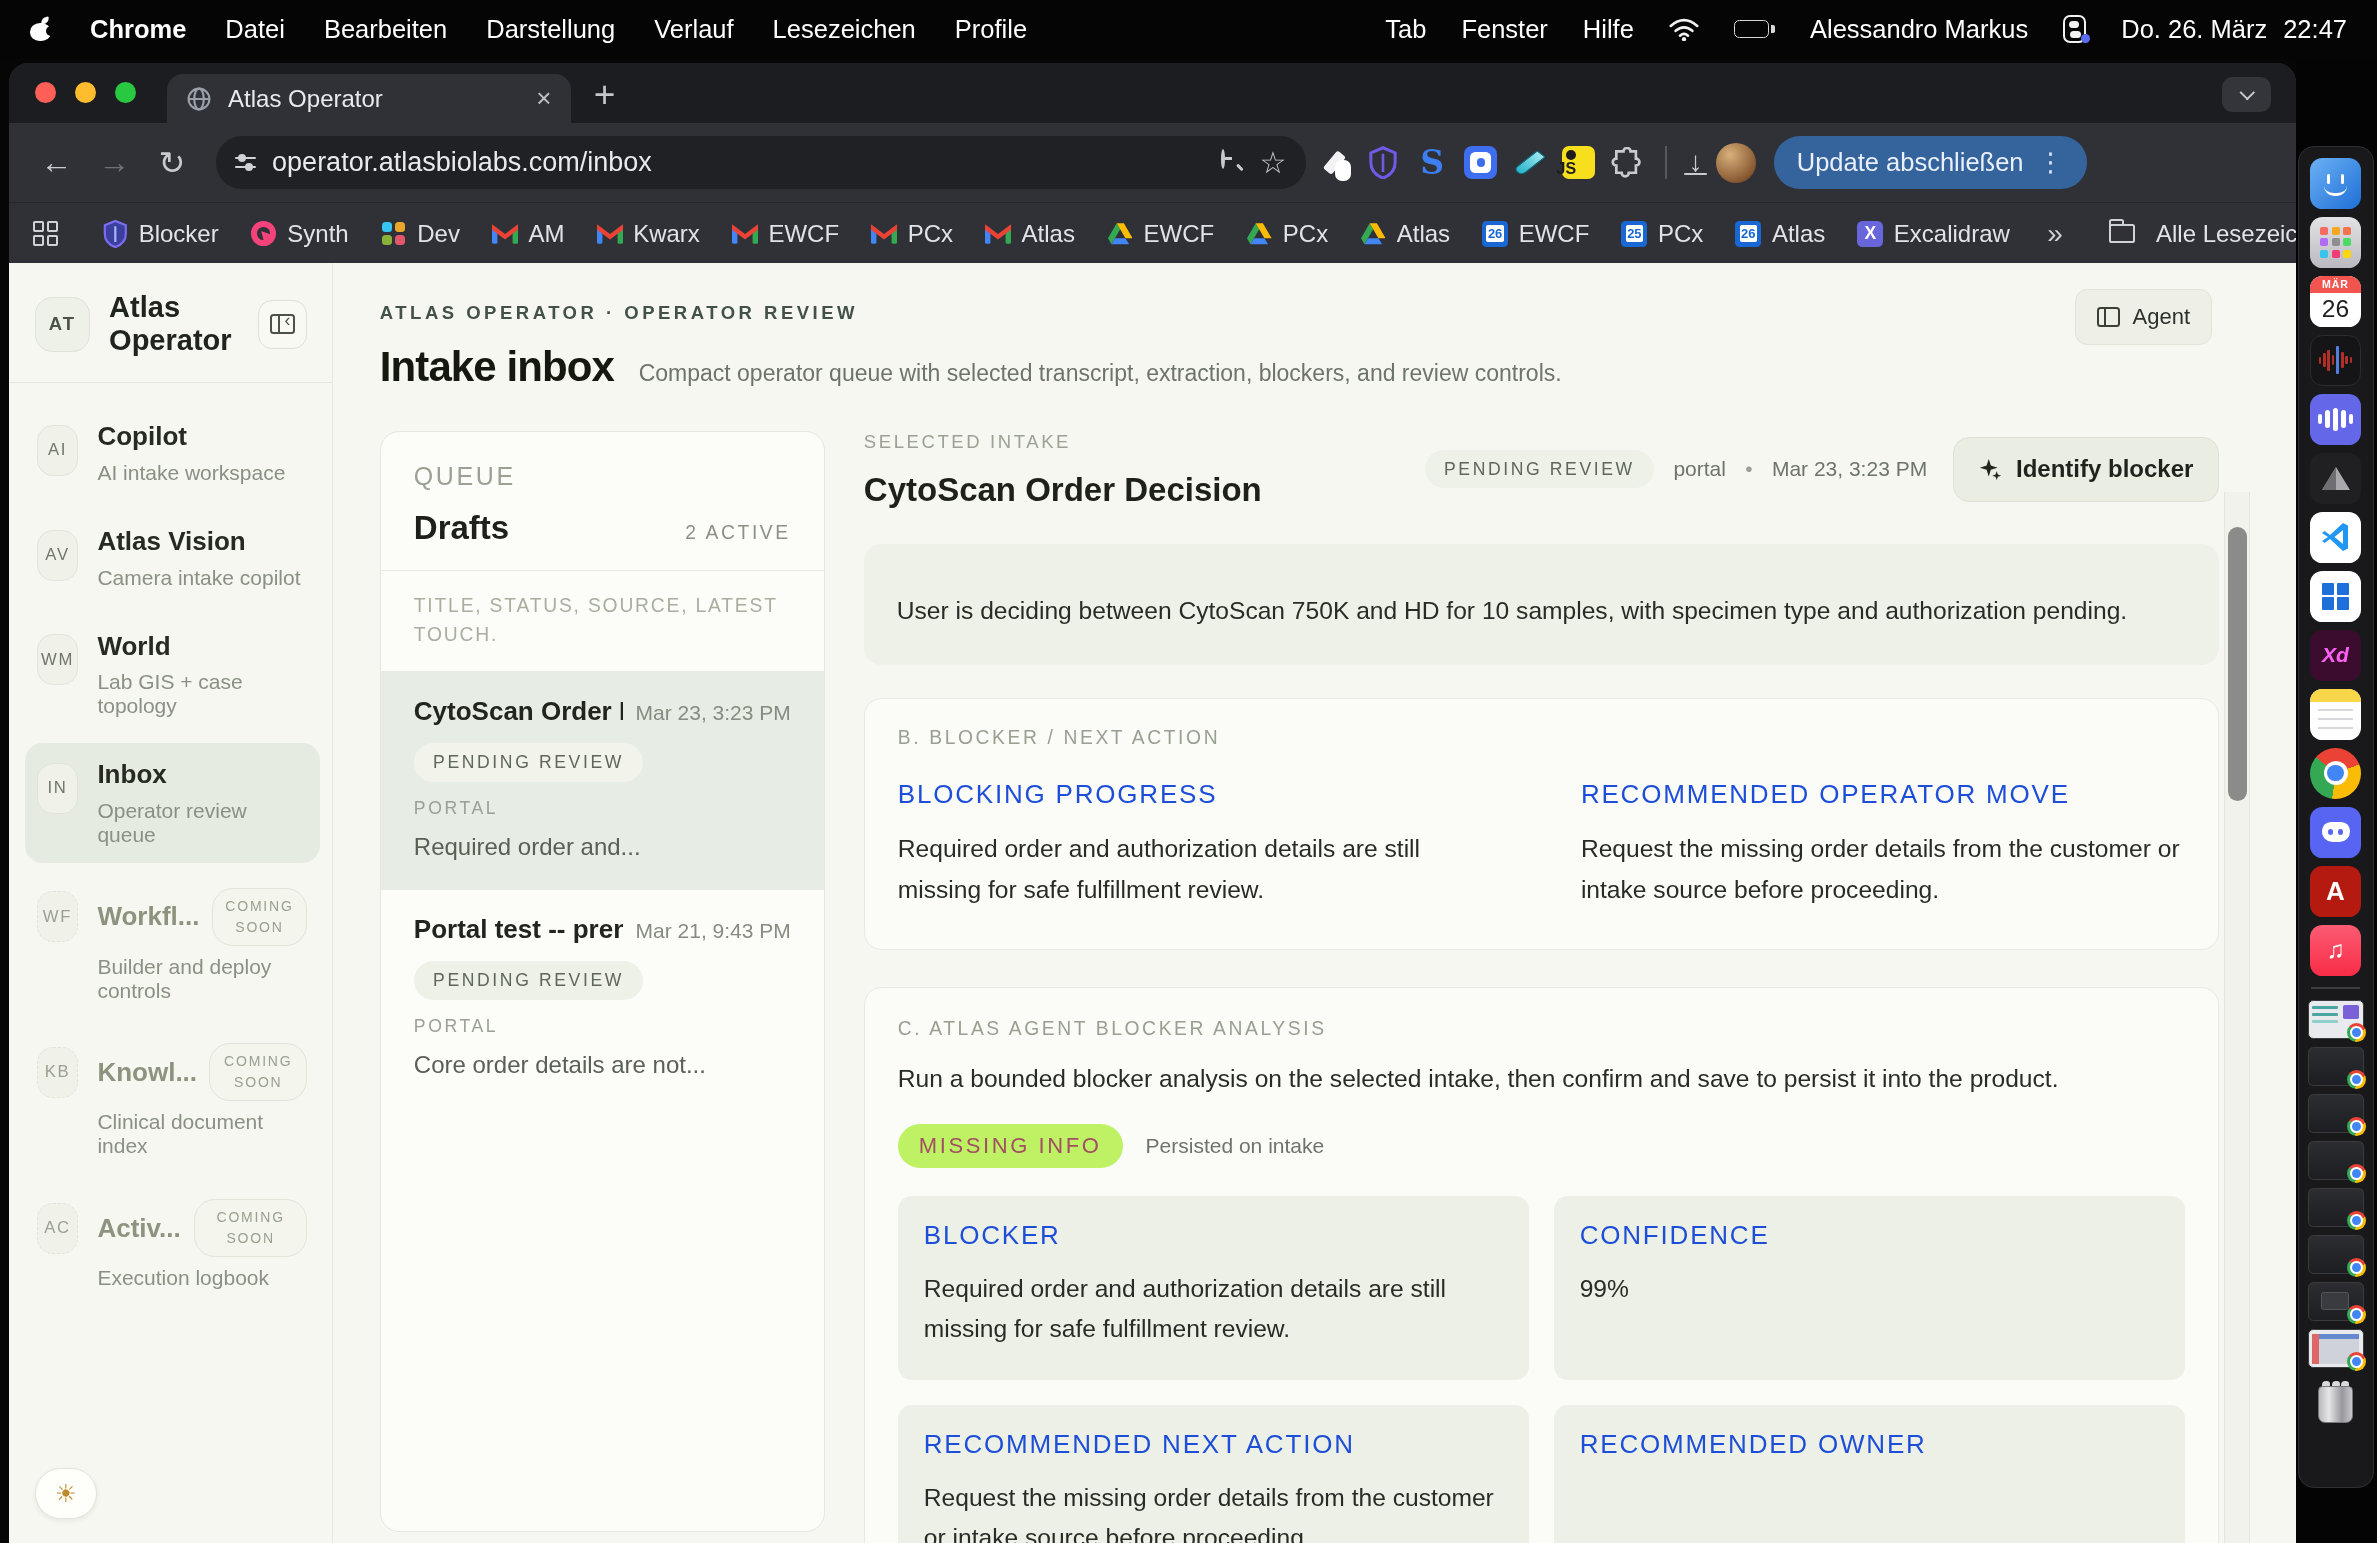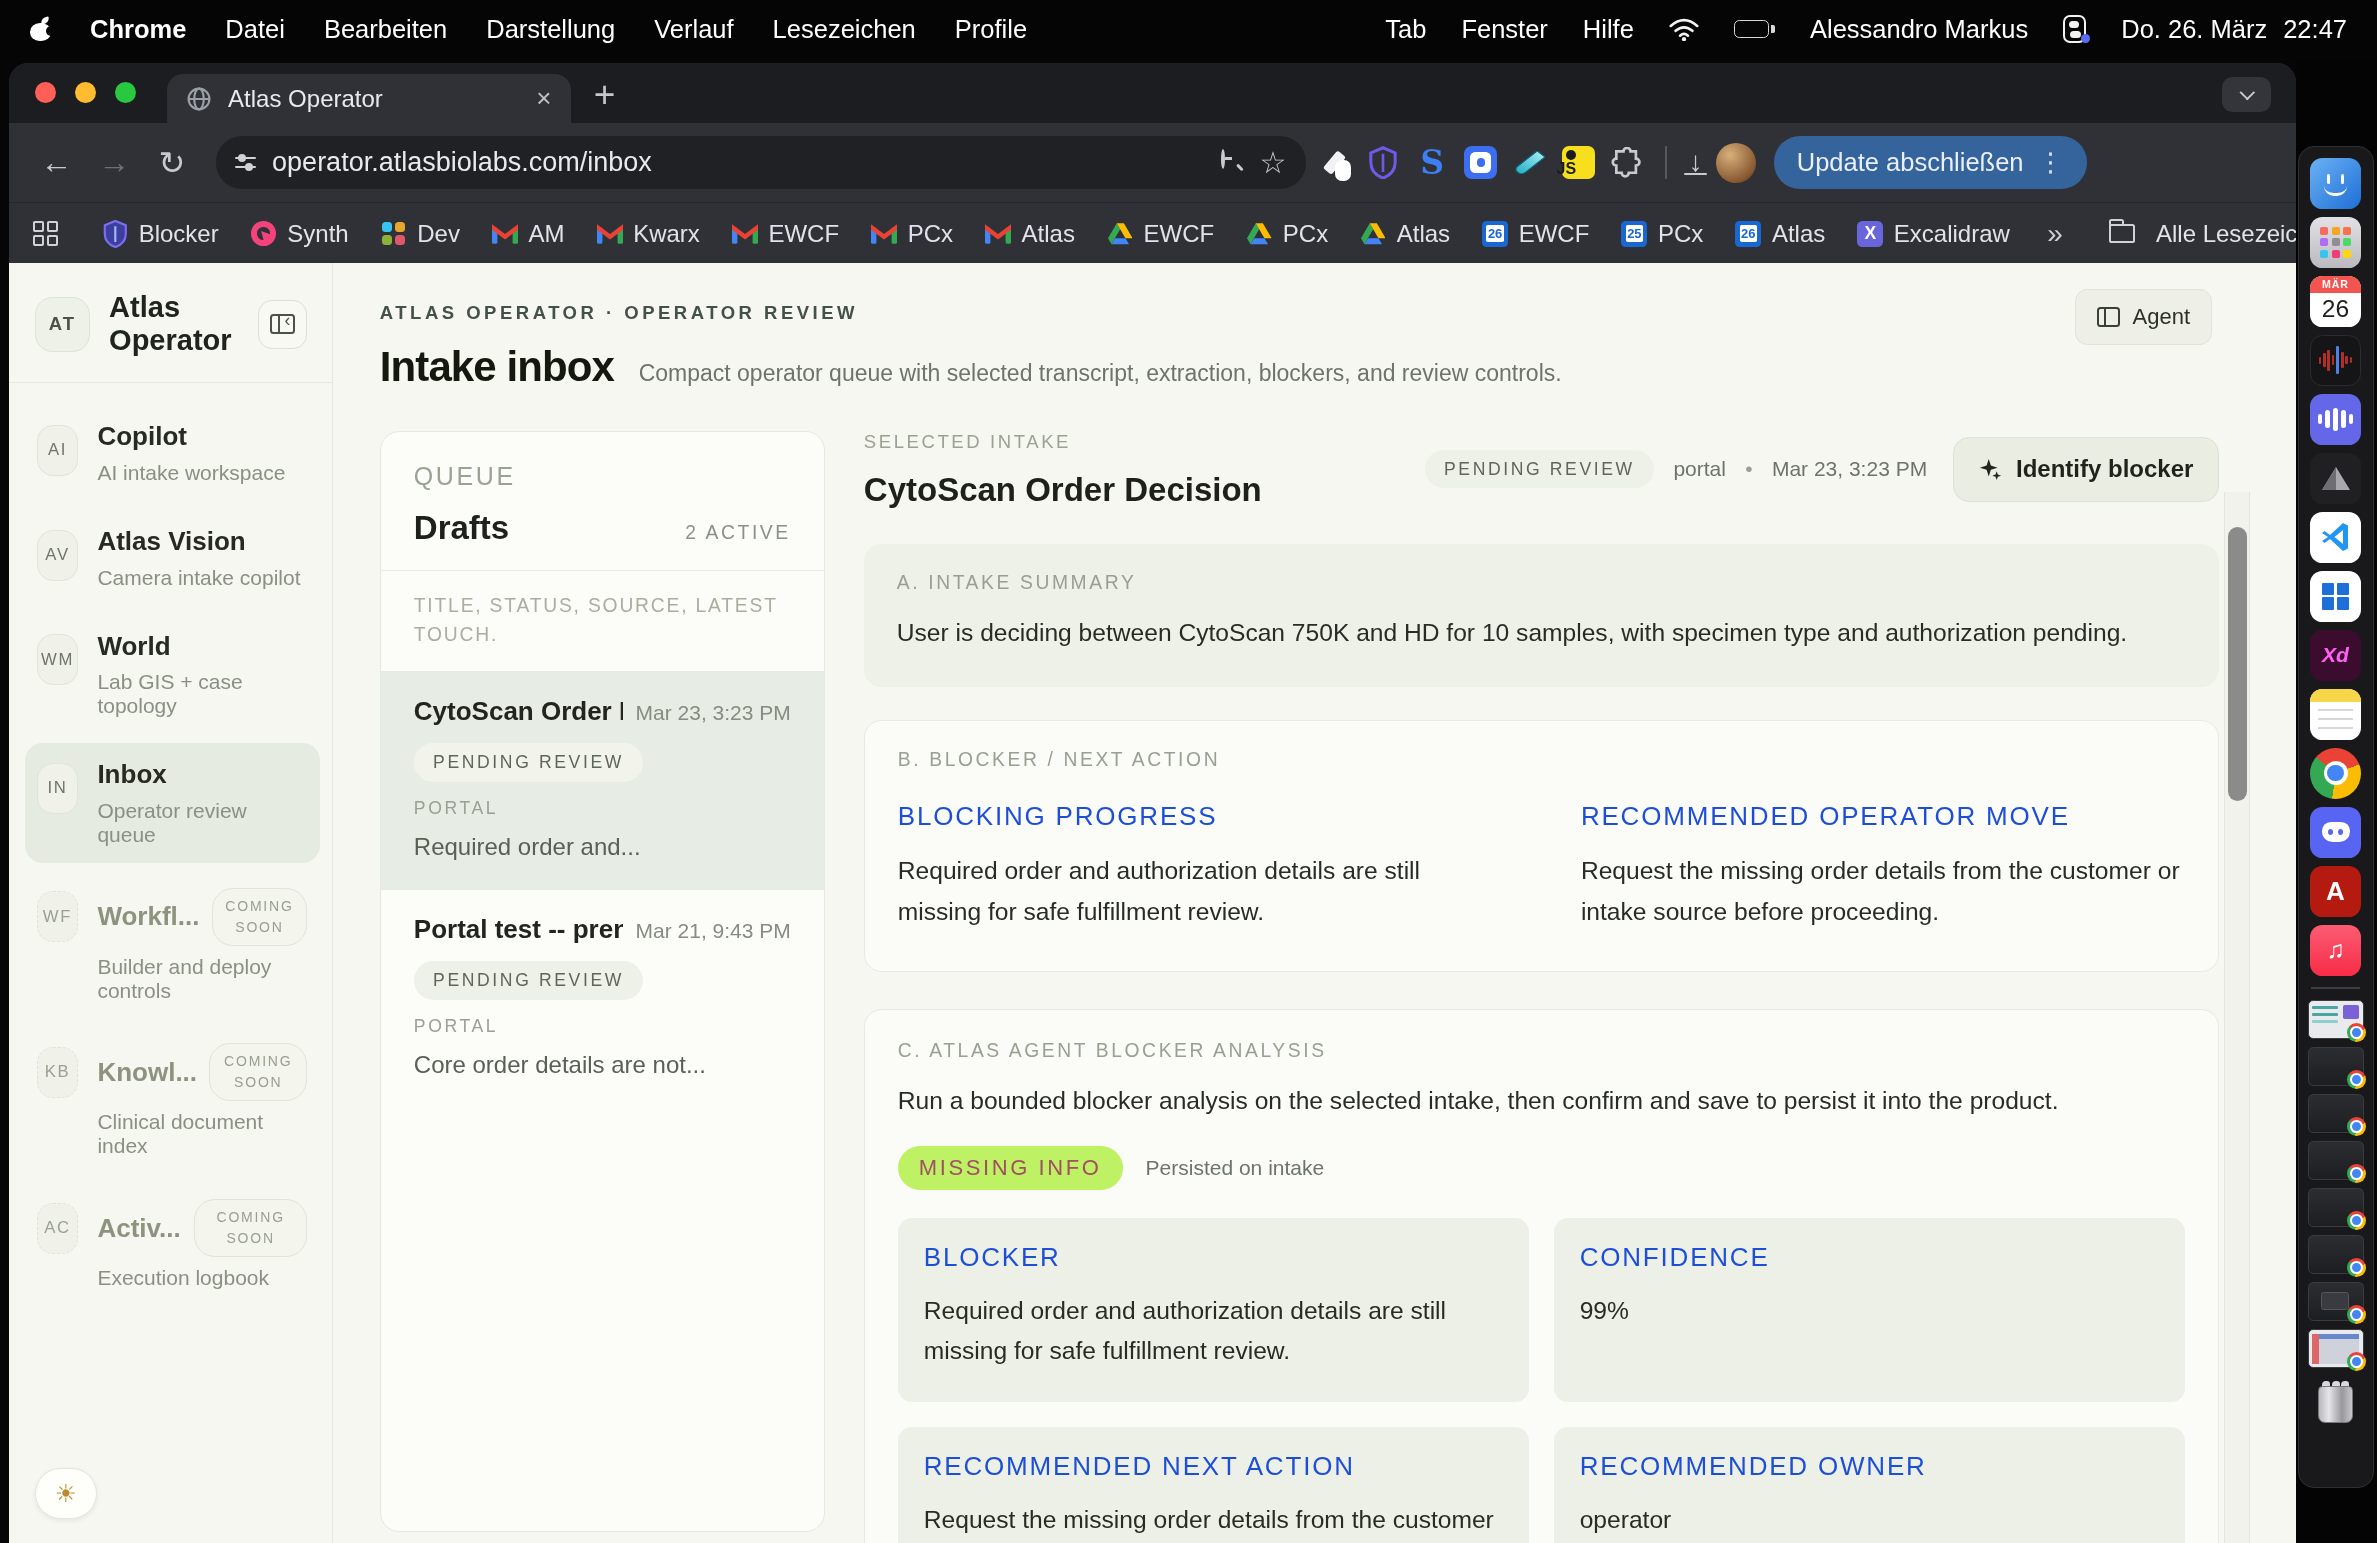--- a/index.html
+++ b/index.html
@@ -675,21 +675,20 @@
                   <svg width="23" height="23" viewBox="0 0 26 26">
                       <path d="M11 1 L13.4 8.6 L21 11 L13.4 13.4 L11 21 L8.6 13.4 L1 11 L8.6 8.6 Z" fill="#22261f"></path>
                       <path d="M20 15 L21.3 18.7 L25 20 L21.3 21.3 L20 25 L18.7 21.3 L15 20 L18.7 18.7 Z" fill="#22261f"></path>
                     </svg>
                 </span>
                 <span>Identify blocker</span>
               </span>
             </div>
 
             <div class="card-a">
-              <div class="sec-label">A. INTAKE SUMMARY</div>
               <div class="sec-text">User is deciding between CytoScan 750K and HD for 10 samples, with specimen type and authorization pending.</div>
             </div>
 
             <div class="card-b">
               <div class="sec-label">B. BLOCKER / NEXT ACTION</div>
               <div class="b-cols">
                 <div>
                   <div class="col-label">BLOCKING PROGRESS</div>
                   <div class="col-text">Required order and authorization details are still missing for safe fulfillment review.</div>
                 </div>
@@ -715,21 +714,20 @@
                 <div class="c-card">
                   <div class="col-label">CONFIDENCE</div>
                   <div class="col-text">99%</div>
                 </div>
                 <div class="c-card">
                   <div class="col-label">RECOMMENDED NEXT ACTION</div>
                   <div class="col-text">Request the missing order details from the customer or intake source before proceeding.</div>
                 </div>
                 <div class="c-card">
                   <div class="col-label">RECOMMENDED OWNER</div>
-                  <div class="col-text">operator</div>
                 </div>
 
               </div>
             </div>
           </section>
         </div>
       </main>
     </div>
 
     <div class="page-scrollbar">

